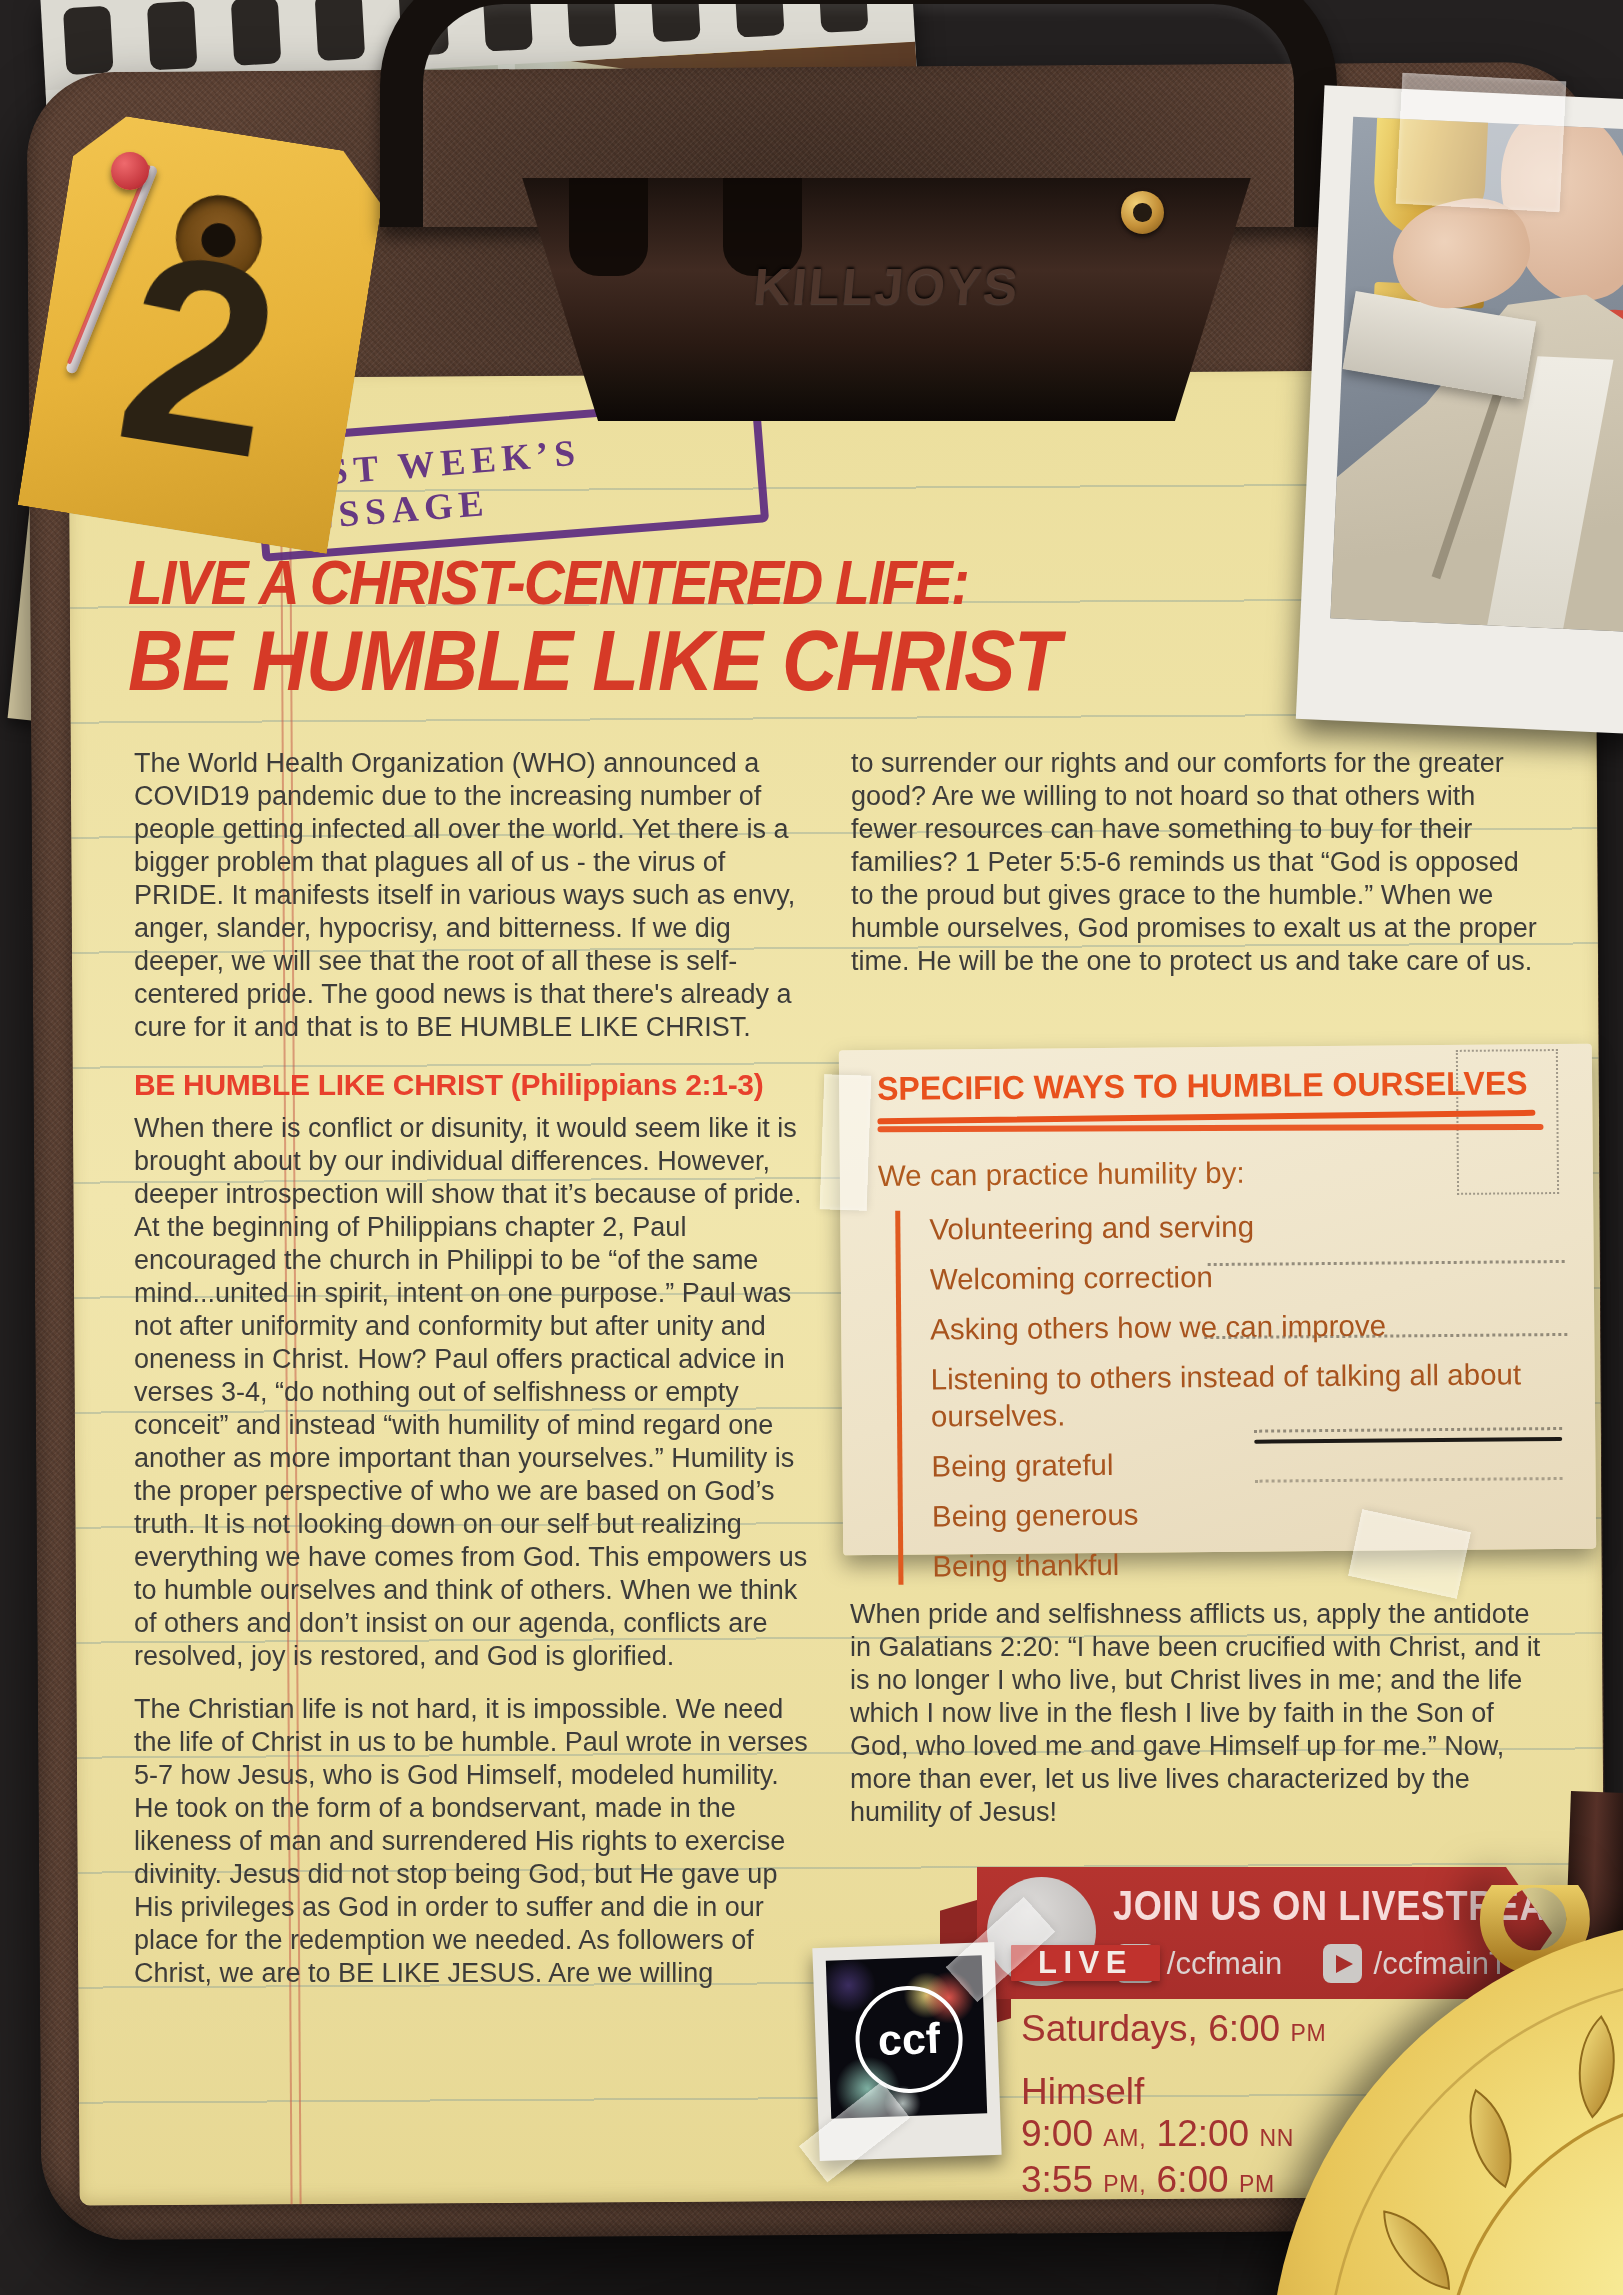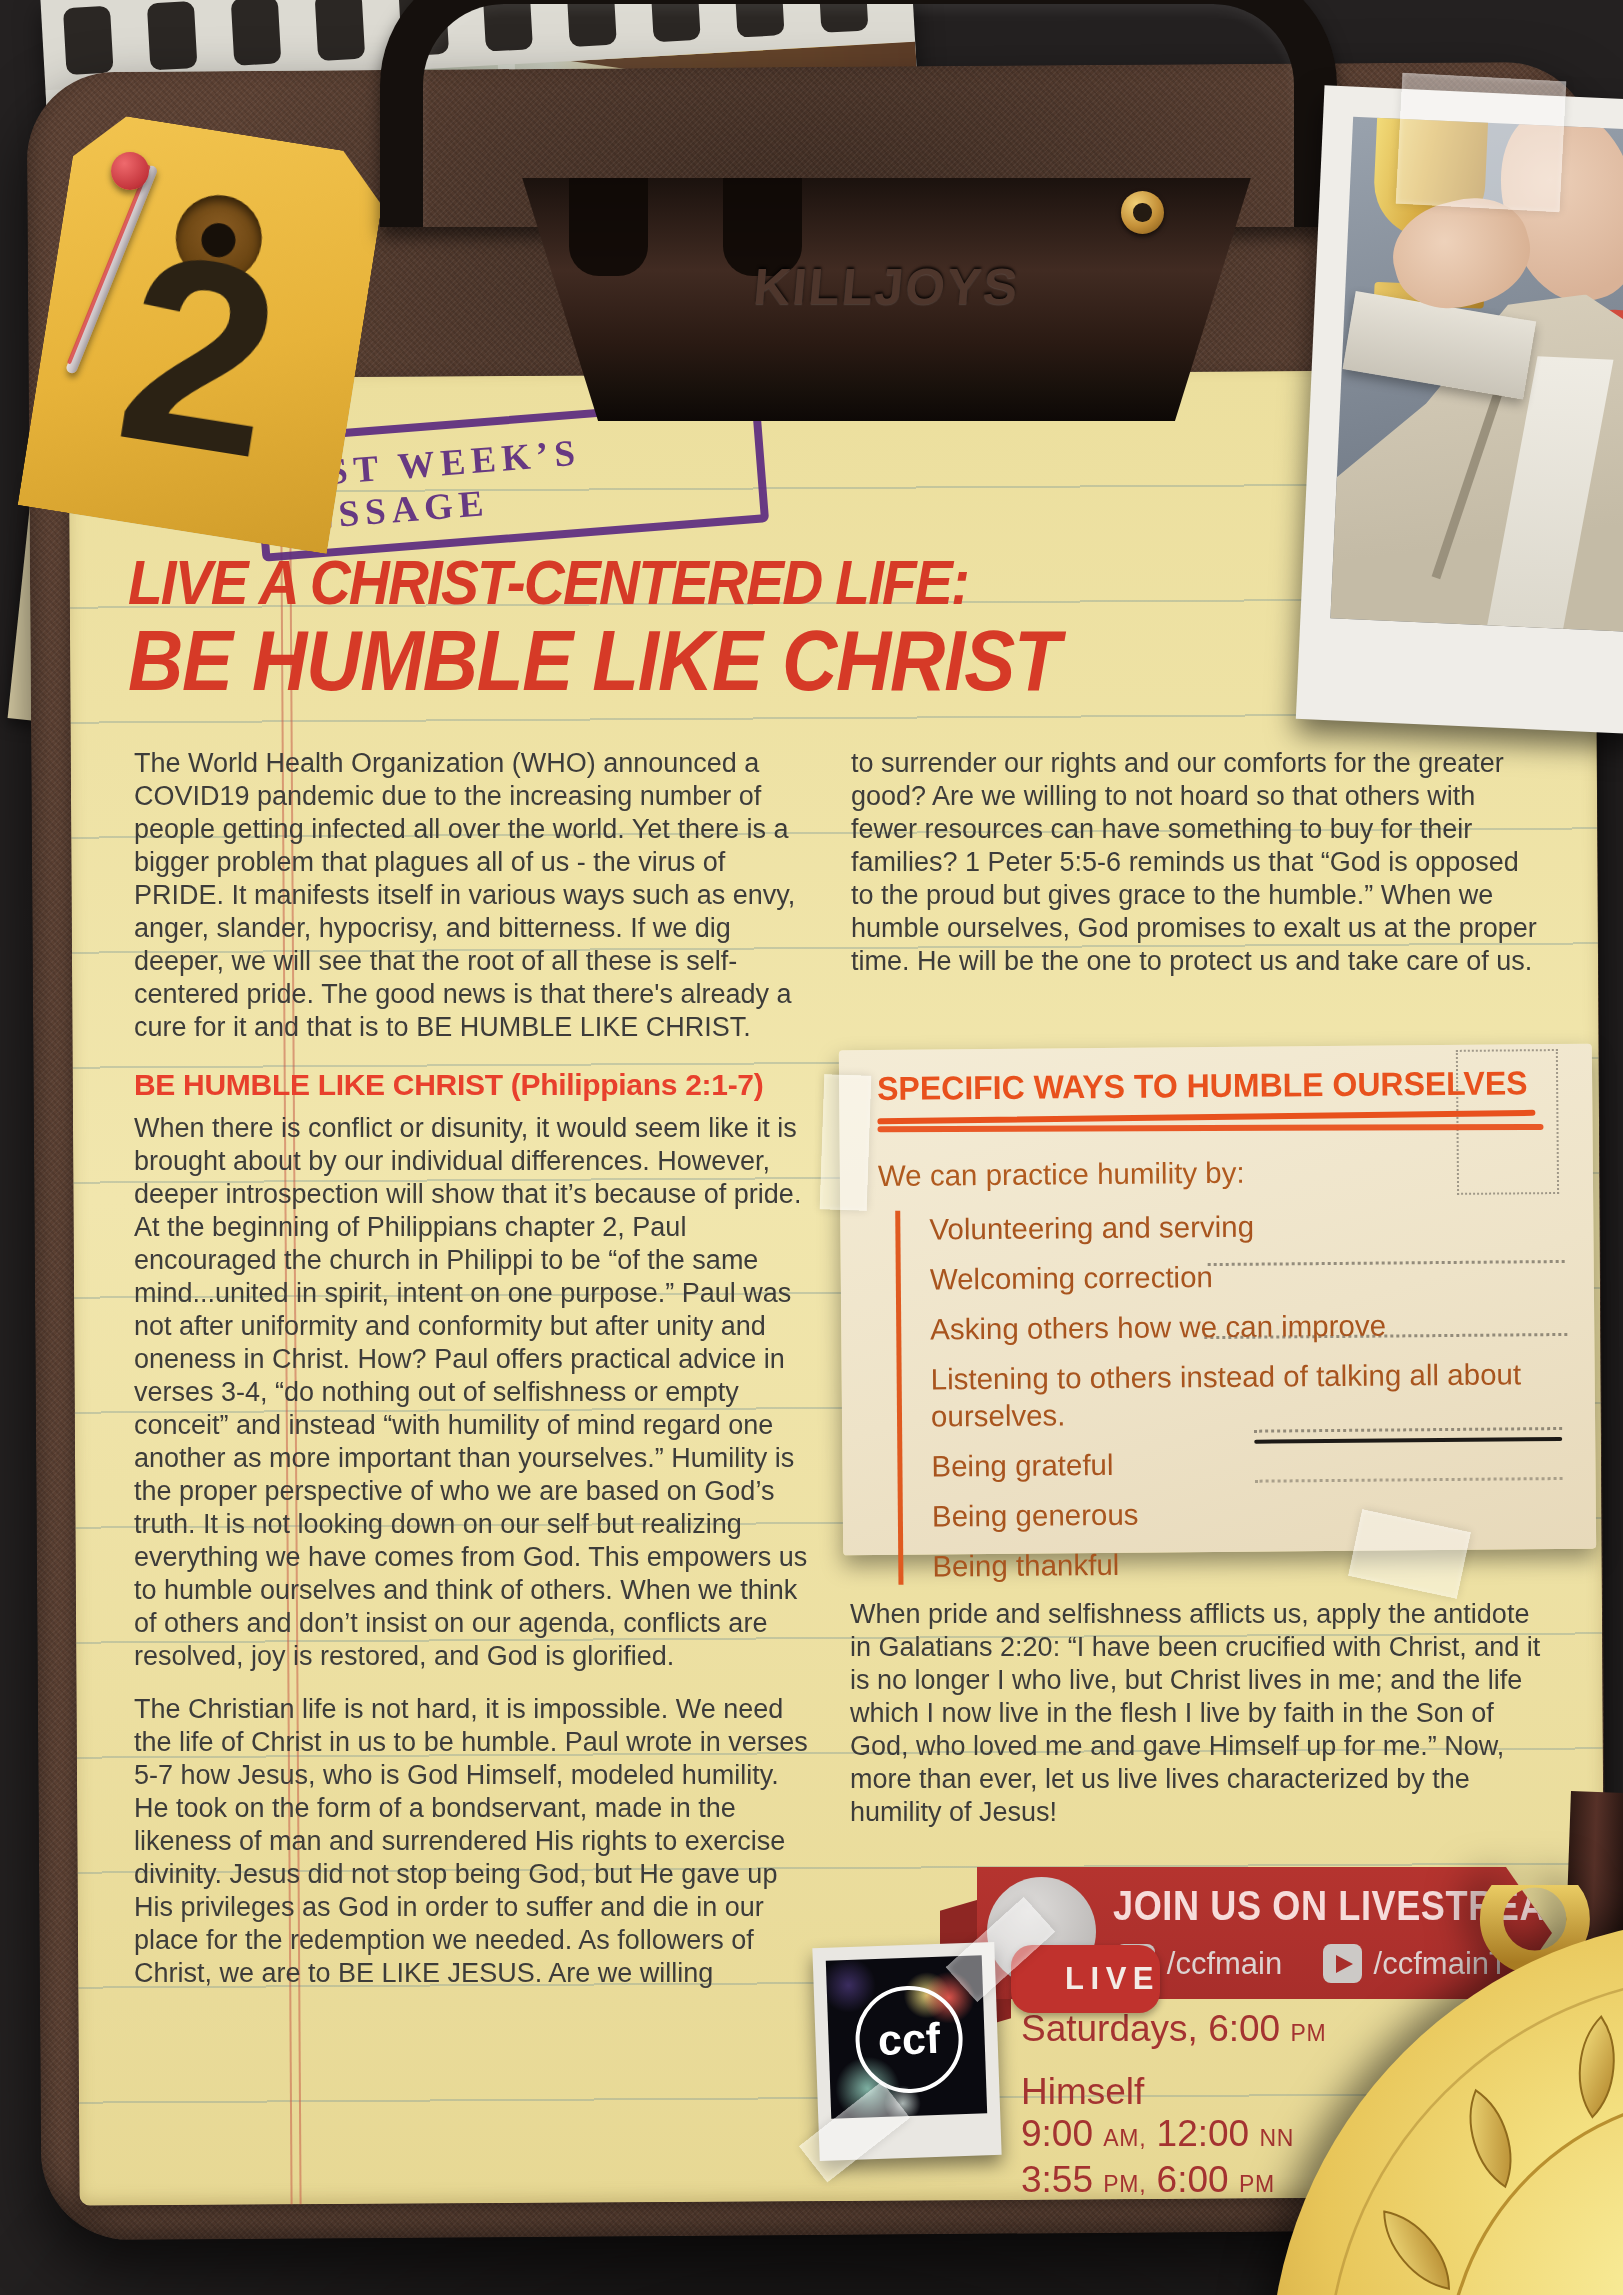--- a/index.html
+++ b/index.html
@@ -130,22 +130,22 @@
     box-shadow:0 9.2px 19.6px rgba(0,0,0,.35);}
   .banner-title{position:absolute;left:136px;top:14.4px;color:#f6dcda;font-weight:bold;font-size:43px;
     letter-spacing:0.7px;transform:scaleX(.84);transform-origin:left top;white-space:nowrap;}
   .handle-row{position:absolute;left:139px;top:77px;display:flex;align-items:center;gap:11.8px;color:#ddd2d0;font-size:31px;}
   .sq-icon{width:39px;height:39px;border-radius:7.9px;background:#ccc9c6;display:flex;align-items:center;justify-content:center;}
   .fb-glyph{font-family:"Liberation Serif",serif;font-weight:bold;font-size:34px;color:#a82e2b;margin-top:6.5px;}
   .yt-glyph{width:0;height:0;border-left:17px solid #a82e2b;border-top:9.8px solid transparent;border-bottom:9.8px solid transparent;margin-left:3.9px;}
   .handle-row .gap{width:17px;}
   .live-circle{left:987px;top:1877px;width:109px;height:109px;border-radius:50%;z-index:7;
     background:radial-gradient(circle at 38% 32%,#dedcda,#bdbab8 75%);}
-  .live-pill{left:1011px;top:1945px;width:149px;height:68px;z-index:8;background:#c0322d;border-radius:21px;
-    display:flex;align-items:center;justify-content:flex-end;box-shadow:0 3.9px 7.9px rgba(0,0,0,.3);}
+  .live-pill{left:1011px;top:1945px;width:149px;height:36px;z-index:8;background:#c0322d;border-radius:1px;
+    display:flex;align-items:center;justify-content:center;box-shadow:0 3.9px 7.9px rgba(0,0,0,.3);}
   .live-pill span{color:#f3ebe6;font-weight:bold;font-size:31px;letter-spacing:6.5px;}
 
   
   .schedule{left:1021px;top:2008px;z-index:7;color:#a43331;font-size:37px;line-height:42px;}
   .schedule .b{font-weight:normal;}
   .schedule .per{font-size:23px;letter-spacing:0.7px;}
   .sched-gap{height:17px;}
 
   
   .ccf-polaroid{left:816px;top:1945px;width:182px;height:213px;z-index:8;transform:rotate(-2deg);
@@ -252,21 +252,21 @@
   <span>LAST WEEK’S MESSAGE</span>
 </div>
 
 <div class="abs headline">
   <div class="l1">LIVE A CHRIST-CENTERED LIFE:</div>
   <div class="l2">BE HUMBLE LIKE CHRIST</div>
 </div>
 
 <div class="abs bodycol col-left">
   <p>The World Health Organization (WHO) announced a COVID19 pandemic due to the increasing number of people getting infected all over the world. Yet there is a bigger problem that plagues all of us - the virus of PRIDE. It manifests itself in various ways such as envy, anger, slander, hypocrisy, and bitterness. If we dig deeper, we will see that the root of all these is self-centered pride. The good news is that there's already a cure for it and that is to BE HUMBLE LIKE CHRIST.</p>
-  <div class="subhead">BE HUMBLE LIKE CHRIST (Philippians 2:1-7)</div>
+  <div class="subhead">BE HUMBLE LIKE CHRIST (Philippians 2:1-3)</div>
   <p>When there is conflict or disunity, it would seem like it is brought about by our individual differences. However, deeper introspection will show that it’s because of pride. At the beginning of Philippians chapter 2, Paul encouraged the church in Philippi to be “of the same mind...united in spirit, intent on one purpose.” Paul was not after uniformity and conformity but after unity and oneness in Christ. How? Paul offers practical advice in verses 3-4, “do nothing out of selfishness or empty conceit” and instead “with humility of mind regard one another as more important than yourselves.” Humility is the proper perspective of who we are based on God’s truth. It is not looking down on our self but realizing everything we have comes from God. This empowers us to humble ourselves and think of others. When we think of others and don’t insist on our agenda, conflicts are resolved, joy is restored, and God is glorified.</p>
   <p>The Christian life is not hard, it is impossible. We need the life of Christ in us to be humble. Paul wrote in verses 5-7 how Jesus, who is God Himself, modeled humility. He took on the form of a bondservant, made in the likeness of man and surrendered His rights to exercise divinity. Jesus did not stop being God, but He gave up His privileges as God in order to suffer and die in our place for the redemption we needed. As followers of Christ, we are to BE LIKE JESUS. Are we willing</p>
 </div>
 
 <div class="abs bodycol col-right">
   <p>to surrender our rights and our comforts for the greater good? Are we willing to not hoard so that others with fewer resources can have something to buy for their families? 1 Peter 5:5-6 reminds us that “God is opposed to the proud but gives grace to the humble.” When we humble ourselves, God promises to exalt us at the proper time. He will be the one to protect us and take care of us.</p>
 </div>
 <div class="abs bodycol p5">
   <p>When pride and selfishness afflicts us, apply the antidote in Galatians 2:20: “I have been crucified with Christ, and it is no longer I who live, but Christ lives in me; and the life which I now live in the flesh I live by faith in the Son of God, who loved me and gave Himself up for me.” Now, more than ever, let us live lives characterized by the humility of Jesus!</p>
 </div>

